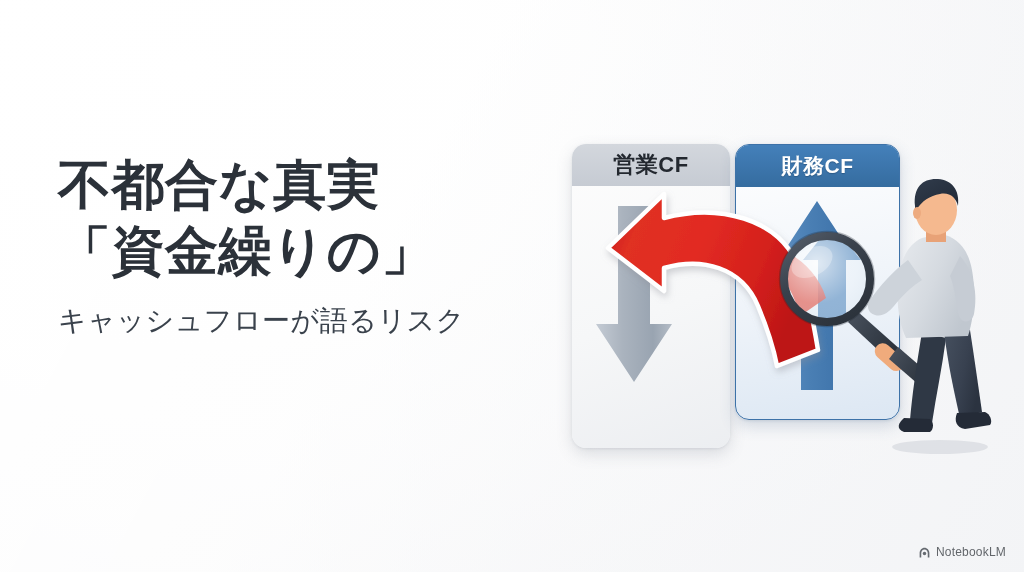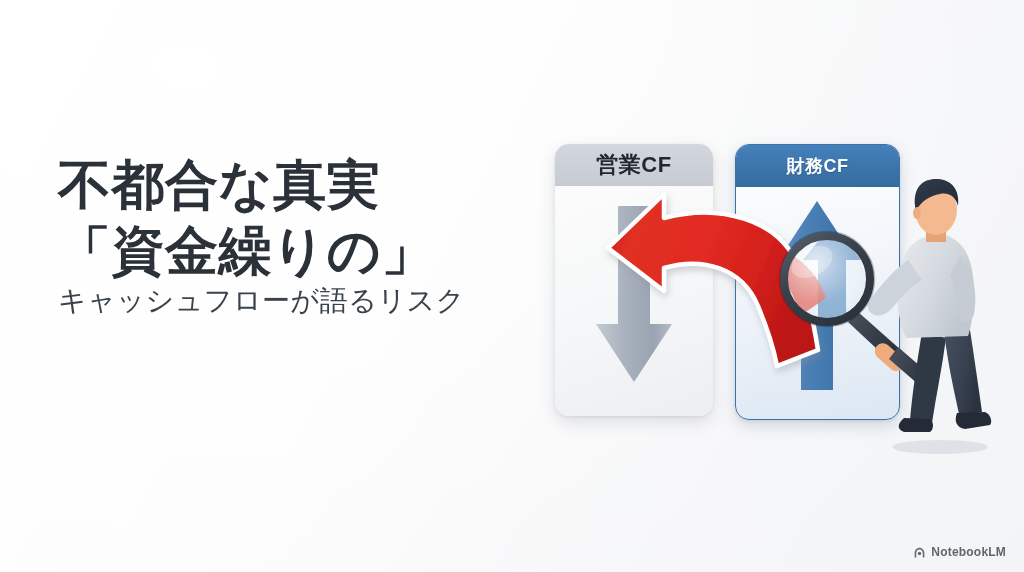--- a/index.html
+++ b/index.html
@@ -47,20 +47,21 @@
   }
   .title-line {
     font-size: 53px;
     line-height: 66px;
     font-weight: 700;
     color: #2b3139;
     letter-spacing: 0.5px;
     white-space: nowrap;
   }
   .subtitle {
+    margin-top: 20px;
     font-size: 28px;
     line-height: 34px;
     font-weight: 500;
     color: #3a424c;
     letter-spacing: 0.5px;
     white-space: nowrap;
   }
 
   
   #illustration {
@@ -73,24 +74,24 @@
   }
 
   .card {
     position: absolute;
     border-radius: 14px;
     overflow: hidden;
   }
 
   
   #card-operating {
-    left: 25px;
+    left: 42px;
     top: 24px;
     width: 158px;
-    height: 272px;
+    height: 304px;
     background: linear-gradient(160deg, #fdfdfd 0%, #f6f7f8 55%, #eceef1 100%);
     box-shadow: 0 6px 16px rgba(90,100,115,0.18), 0 1px 3px rgba(90,100,115,0.12);
   }
   #card-operating .card-head {
     height: 42px;
     background: linear-gradient(180deg, #d3d7dd 0%, #c6cbd3 100%);
     display: flex;
     align-items: center;
     justify-content: center;
   }
@@ -112,21 +113,21 @@
     box-shadow: 0 6px 16px rgba(60,90,130,0.20), 0 1px 3px rgba(60,90,130,0.14);
   }
   #card-financing .card-head {
     height: 42px;
     background: linear-gradient(180deg, #4480ba 0%, #356c9f 100%);
     display: flex;
     align-items: center;
     justify-content: center;
   }
   #card-financing .card-head-label {
-    font-size: 18px;
+    font-size: 21px;
     font-weight: 700;
     color: #ffffff;
     letter-spacing: 0.5px;
     text-shadow: 0 1px 1px rgba(20,45,75,0.35);
   }
 
   .arrow-svg { position: absolute; overflow: visible; }
   #down-arrow-wrap { left: 25px;  top: 24px;  width: 158px; height: 272px; }
   #up-arrow-wrap   { left: 205px; top: 24px;  width: 163px; height: 274px; }
   #red-arrow-wrap  { left: 0px;   top: 0px;   width: 470px; height: 350px; z-index: 6; }
@@ -139,21 +140,21 @@
     right: 18px;
     bottom: 13px;
     display: flex;
     align-items: center;
     gap: 5px;
     z-index: 9;
     opacity: 0.92;
   }
   #footer-logo .logo-text {
     font-size: 12px;
-    font-weight: 700;
+    font-weight: 400;
     color: #55595e;
     letter-spacing: 0.2px;
   }
 </style>
 </head>
 <body>
 
 <div id="slide">
 
   <div class="text-block">

